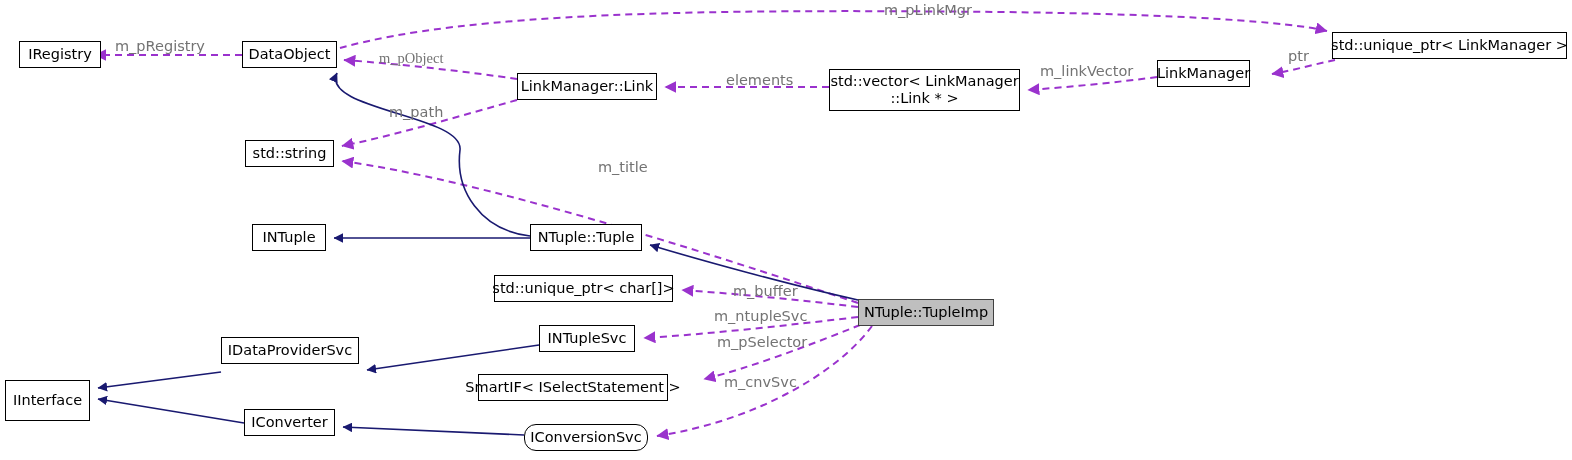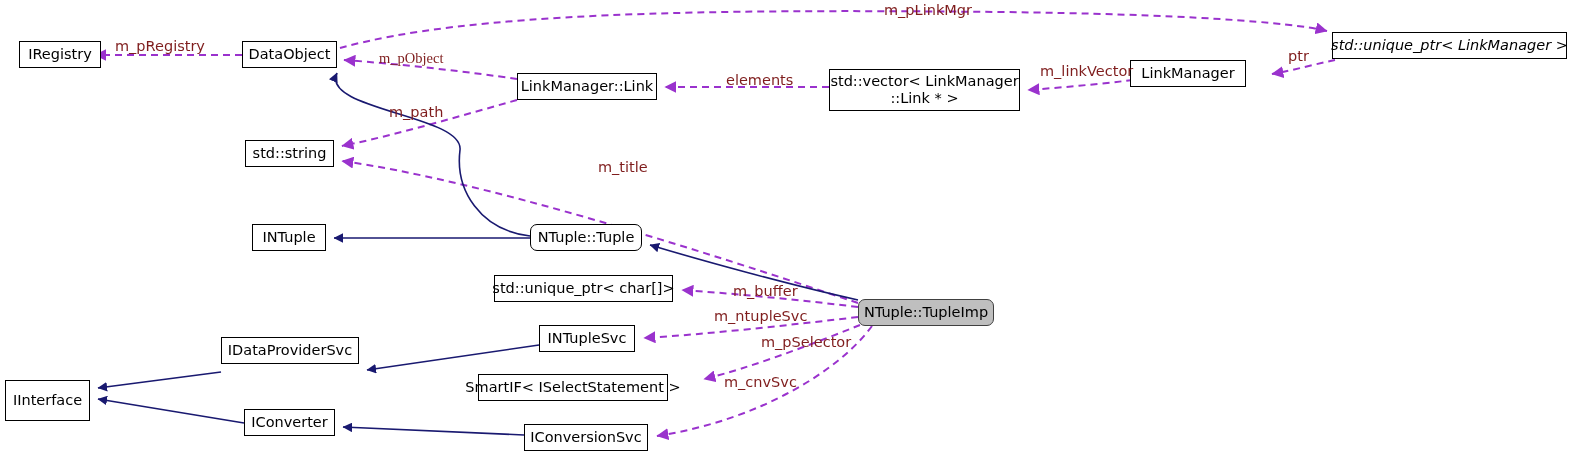--- a/index.html
+++ b/index.html
@@ -36,26 +36,25 @@
     display: flex;
     align-items: center;
     justify-content: center;
     text-align: center;
     white-space: pre;
     letter-spacing: 0px;
   }
   .node.highlight {
     background: #bfbfbf;
     border-color: #404040;
-    border-radius: 7px;
   }
   .edge-label {
     position: absolute;
     font-size: 14.5px;
-    color: #7f1d1d;
+    color: #737373;
     white-space: nowrap;
     background: transparent;
   }
 </style>
 </head>
 <body>
 
 <div id="diagram-root">
 
   <svg id="edge-layer" width="1572" height="460" viewBox="0 0 1572 460" xmlns="http://www.w3.org/2000/svg">
@@ -109,45 +108,45 @@
 
   <div class="node" style="left:7px; top:41px; width:82px; height:27px;margin-left:12px;">IRegistry</div>
 
   <div class="node" style="left:242px; top:41px; width:95px; height:27px;">DataObject</div>
 
   <div class="node" style="left:517px; top:73px; width:140px; height:27px;">LinkManager::Link</div>
 
   <div class="node" style="left:829px; top:69px; width:191px; height:42px;">std::vector&lt; LinkManager
 ::Link * &gt;</div>
 
-  <div class="node" style="left:1130px; top:60px; width:116px; height:27px;">LinkManager</div>
+  <div class="node" style="left:1157px; top:60px; width:93px; height:27px;">LinkManager</div>
 
-  <div class="node" style="left:1332px; top:32px; width:235px; height:27px;font-style:italic;">std::unique_ptr&lt; LinkManager &gt;</div>
+  <div class="node" style="left:1332px; top:32px; width:235px; height:27px;">std::unique_ptr&lt; LinkManager &gt;</div>
 
   <div class="node" style="left:245px; top:140px; width:89px; height:27px;">std::string</div>
 
   <div class="node" style="left:252px; top:224px; width:74px; height:27px;">INTuple</div>
 
-  <div class="node" style="left:530px; top:224px; width:112px; height:27px;border-radius:7px;">NTuple::Tuple</div>
+  <div class="node" style="left:530px; top:224px; width:112px; height:27px;">NTuple::Tuple</div>
 
   <div class="node" style="left:494px; top:275px; width:179px; height:27px;">std::unique_ptr&lt; char[]&gt;</div>
 
   <div class="node highlight" style="left:858px; top:299px; width:136px; height:27px;">NTuple::TupleImp</div>
 
   <div class="node" style="left:539px; top:325px; width:96px; height:27px;">INTupleSvc</div>
 
   <div class="node" style="left:221px; top:337px; width:138px; height:27px;">IDataProviderSvc</div>
 
   <div class="node" style="left:478px; top:374px; width:190px; height:27px;">SmartIF&lt; ISelectStatement &gt;</div>
 
   <div class="node" style="left:5px; top:380px; width:85px; height:41px;">IInterface</div>
 
   <div class="node" style="left:244px; top:409px; width:91px; height:27px;">IConverter</div>
 
-  <div class="node" style="left:524px; top:424px; width:124px; height:27px;">IConversionSvc</div>
+  <div class="node" style="left:524px; top:424px; width:124px; height:27px;border-radius:12px;">IConversionSvc</div>
 
   <div class="edge-label" style="left:115px; top:38px;">m_pRegistry</div>
 
   <div class="edge-label" style="left:379px; top:50px;font-family:Liberation Serif, serif;">m_pObject</div>
 
   <div class="edge-label" style="left:884px; top:2px;">m_pLinkMgr</div>
 
   <div class="edge-label" style="left:726px; top:72px;">elements</div>
 
   <div class="edge-label" style="left:1040px; top:63px;">m_linkVector</div>
@@ -155,17 +154,17 @@
   <div class="edge-label" style="left:1288px; top:48px;">ptr</div>
 
   <div class="edge-label" style="left:389px; top:104px;">m_path</div>
 
   <div class="edge-label" style="left:562px; top:159px;margin-left:36px;">m_title</div>
 
   <div class="edge-label" style="left:733px; top:283px;">m_buffer</div>
 
   <div class="edge-label" style="left:714px; top:308px;">m_ntupleSvc</div>
 
-  <div class="edge-label" style="left:717px; top:334px;margin-left:44px;">m_pSelector</div>
+  <div class="edge-label" style="left:717px; top:334px;">m_pSelector</div>
 
   <div class="edge-label" style="left:724px; top:374px;">m_cnvSvc</div>
 
 </div>
 
 </body></html>

